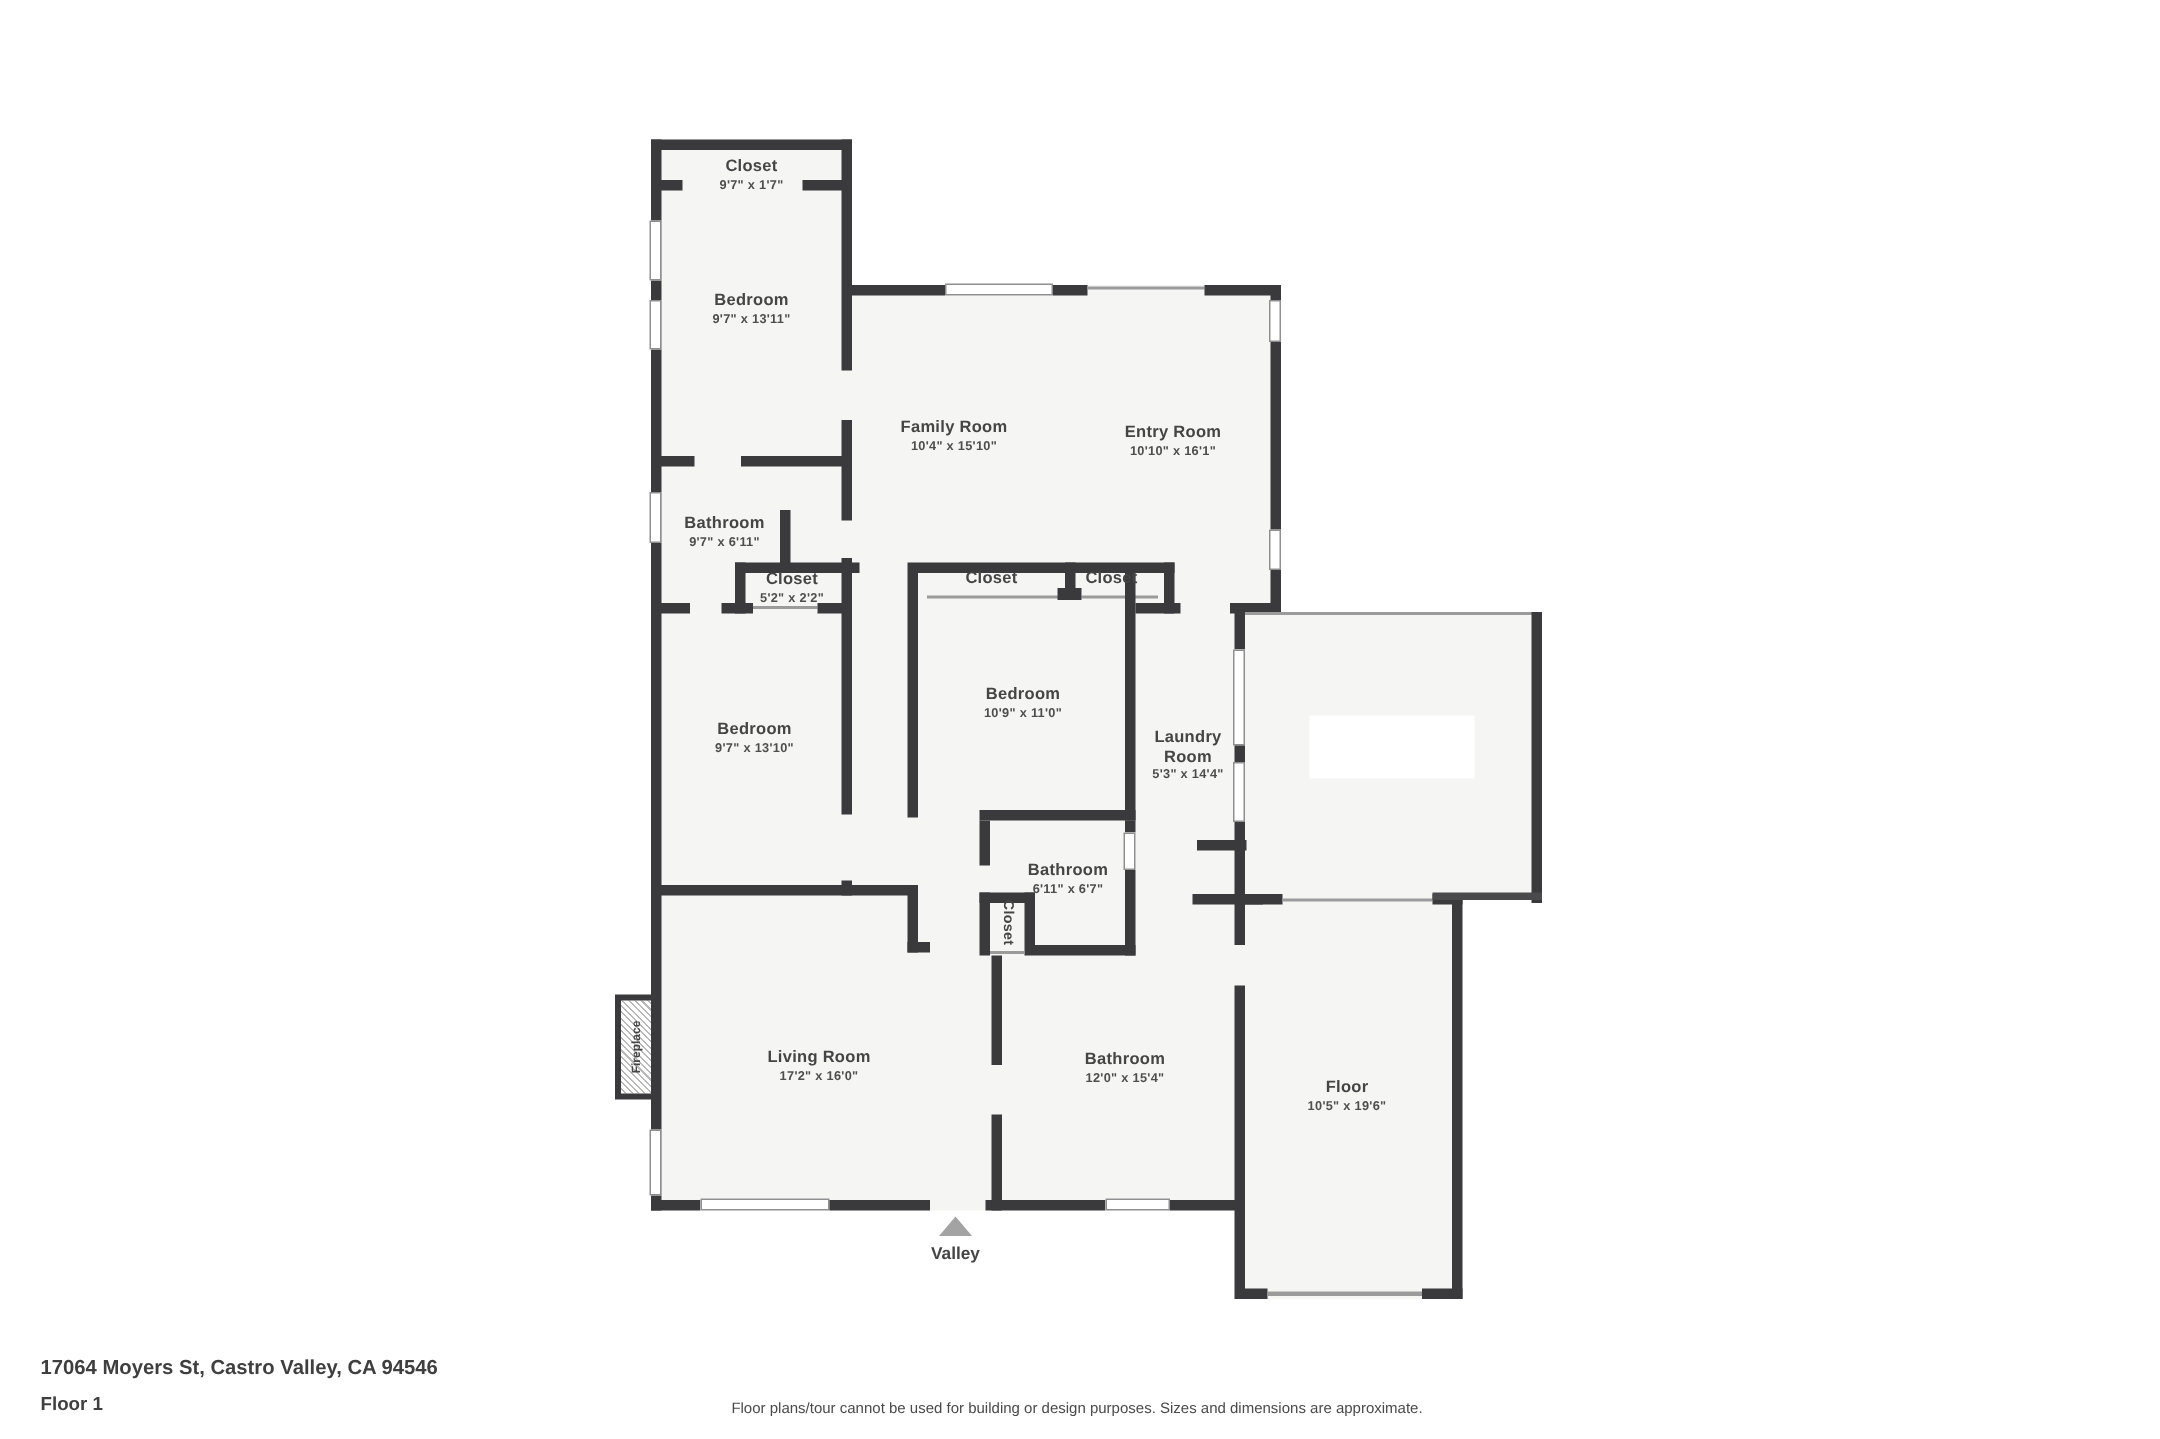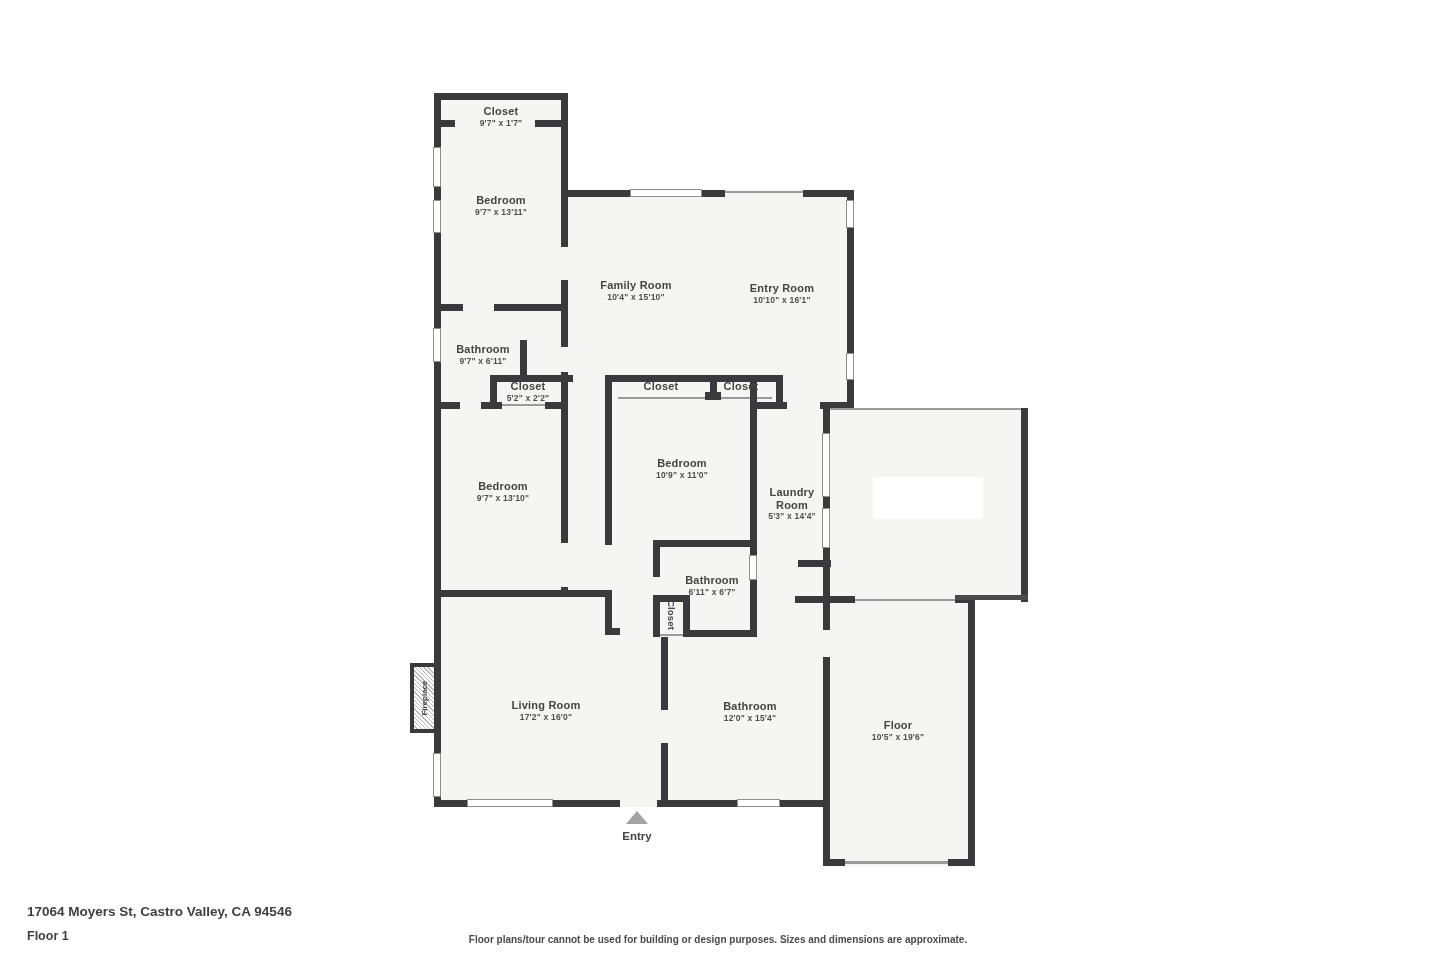--- a/index.html
+++ b/index.html
@@ -23,21 +23,21 @@
              background:repeating-linear-gradient(45deg,#ffffff 0 2px,#b9b9b9 2px 3px);}
   .fireplace-label{position:absolute;left:424px;top:698px;font-size:8px;font-weight:bold;color:#454545;z-index:6;}
   .entry-arrow{position:absolute;left:626px;top:811px;width:0;height:0;z-index:5;
                border-left:11px solid transparent;border-right:11px solid transparent;
                border-bottom:13px solid #a3a3a3;}
   .entry-label{position:absolute;left:637px;top:836px;transform:translate(-50%,-50%);
                font-size:11.5px;font-weight:bold;color:#454545;z-index:5;}
   .addr{position:absolute;left:27px;top:904px;font-size:13.5px;font-weight:bold;color:#3f3f3f;}
   .floor-num{position:absolute;left:27px;top:929px;font-size:12.5px;font-weight:bold;color:#3f3f3f;}
   .disclaimer{position:absolute;left:718px;top:934px;transform:translateX(-50%);
-              font-size:10px;font-weight:bold;color:#4a4a4a;white-space:nowrap;}
+              font-size:10px;font-weight:normal;color:#4a4a4a;white-space:nowrap;}
 </style>
 </head>
 <body>
 
 <div class="canvas">
 
   <div id="plan-geometry">
       <div class="floor" style="left: 434px; top: 93px; width: 134px; height: 714px; z-index: 1;"></div>
       <div class="floor" style="left: 568px; top: 190px; width: 285px; height: 218px; z-index: 1;"></div>
       <div class="floor" style="left: 568px; top: 375px; width: 262px; height: 225px; z-index: 1;"></div>
@@ -123,21 +123,21 @@
       <div class="wall" style="left: 1021px; top: 408px; width: 7px; height: 194px; z-index: 2;"></div>
       <div class="wall-m" style="left: 955px; top: 595px; width: 73px; height: 5px; z-index: 2;"></div>
     </div>
 
   <div class="blank" style="left:873px;top:477px;width:110px;height:42px;z-index:3"></div>
 
   <div class="fireplace"></div>
   <div class="fireplace-label rot-ccw">Fireplace</div>
 
   <div class="entry-arrow"></div>
-  <div class="entry-label">Entry</div>
+  <div class="entry-label">Valley</div>
 
   <div class="room-label" style="left:501px;top:117px">
     <span class="room-name">Closet</span>
     <span class="room-dims">9'7" x 1'7"</span>
   </div>
   <div class="room-label" style="left:501px;top:206px">
     <span class="room-name">Bedroom</span>
     <span class="room-dims">9'7" x 13'11"</span>
   </div>
   <div class="room-label" style="left:636px;top:291px">

